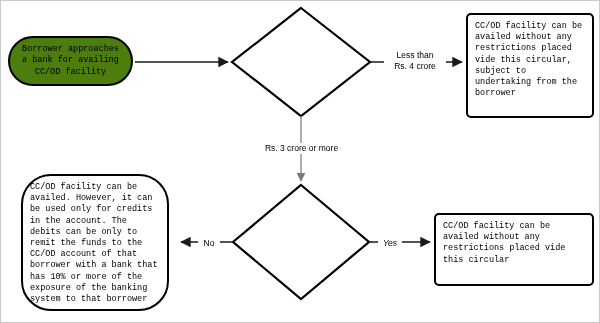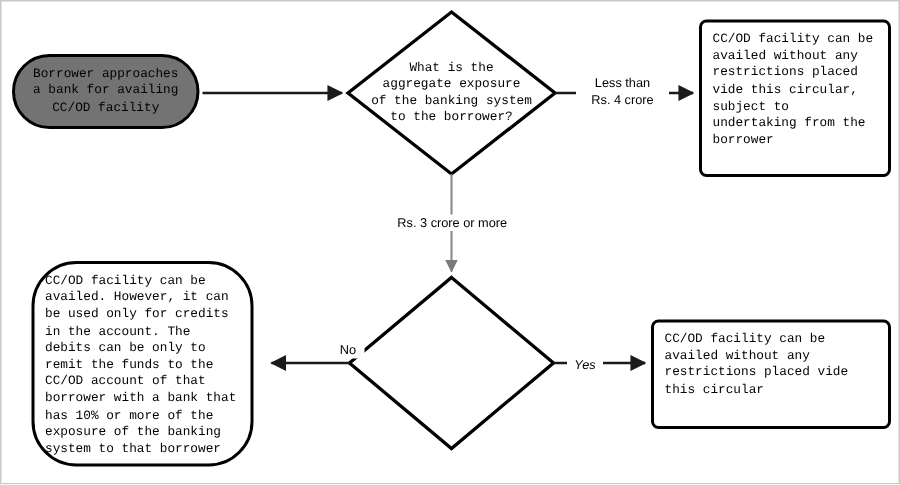--- a/index.html
+++ b/index.html
@@ -34,21 +34,21 @@
     white-space: pre-line;
   }
   
   .start-node {
     left: 8px;
     top: 36px;
     width: 125px;
     height: 50px;
     border: 2.2px solid #000000;
     border-radius: 26px;
-    background: #737373;
+    background: #4d7c0f;
     display: flex;
     align-items: center;
     justify-content: center;
     text-align: center;
     padding: 0 8px;
   }
   
   .diamond-text {
     text-align: center;
     display: flex;
@@ -110,23 +110,22 @@
     top: 50px;
     width: 62px;
   }
   #label-five-crore-more {
     left: 243px;
     top: 143px;
     width: 117px;
   }
   #label-no {
     left: 198px;
-    top: 228px;
+    top: 238px;
     width: 22px;
-    margin-left: 23px;
   }
   #label-yes {
     left: 378px;
     top: 238px;
     width: 24px;
     font-style: italic;
   }
 </style>
 </head>
 <body>
@@ -155,24 +154,20 @@
 
     <line x1="301" y1="116" x2="301" y2="181" stroke="#8a8a8a" stroke-width="1.4" marker-end="url(#arrow-gray)"></line>
 
     <line x1="233" y1="242" x2="181" y2="242" stroke="#1a1a1a" stroke-width="1.7" marker-end="url(#arrow-dark)"></line>
 
     <line x1="369" y1="242" x2="430" y2="242" stroke="#1a1a1a" stroke-width="1.7" marker-end="url(#arrow-dark)"></line>
   </svg>
 
   <div class="node-text start-node">Borrower approaches a bank for availing CC/OD facility</div>
 
-  <div class="node-text diamond-text" id="diamond1-text">What is the
-aggregate exposure
-of the banking system
-to the borrower?</div>
 
 
   <div class="node-text box-node" id="box-top-right">CC/OD facility can be availed without any restrictions placed vide this circular, subject to undertaking from the borrower</div>
 
   <div class="node-text box-node" id="box-bottom-left">CC/OD facility can be availed. However, it can be used only for credits in the account. The debits can be only to remit the funds to the CC/OD account of that borrower with a bank that has 10% or more of the exposure of the banking system to that borrower</div>
 
   <div class="node-text box-node" id="box-bottom-right">CC/OD facility can be availed without any restrictions placed vide this circular</div>
 
   <div class="edge-label" id="label-less-than">Less than
 Rs. 4 crore</div>

